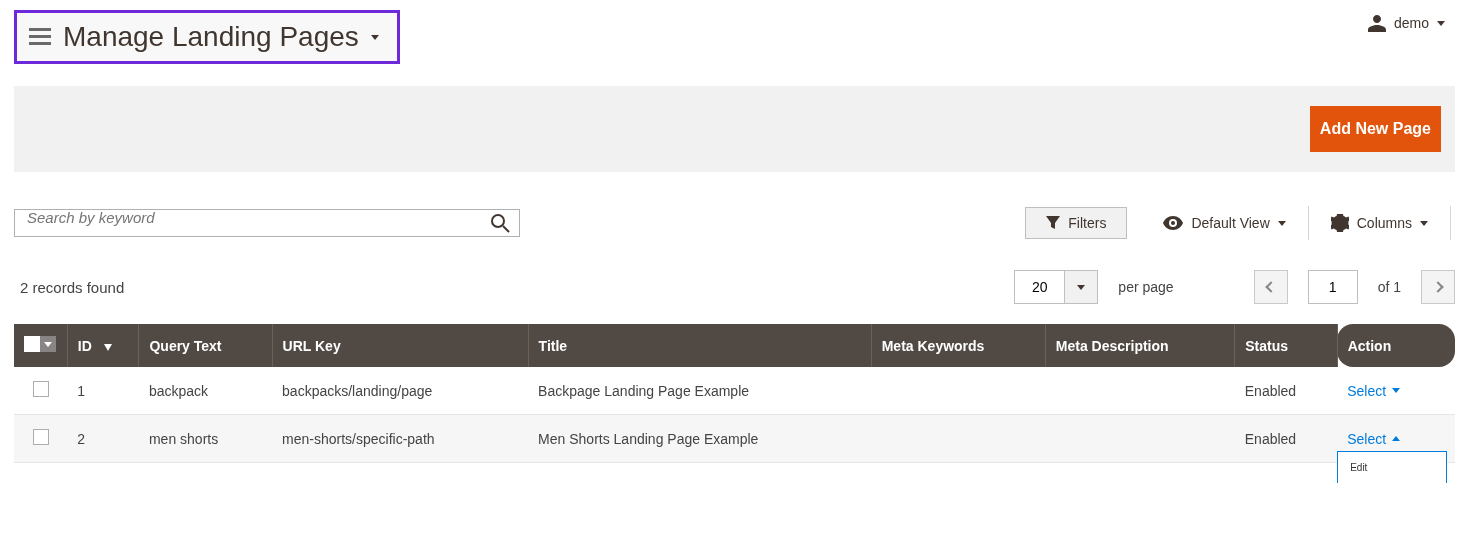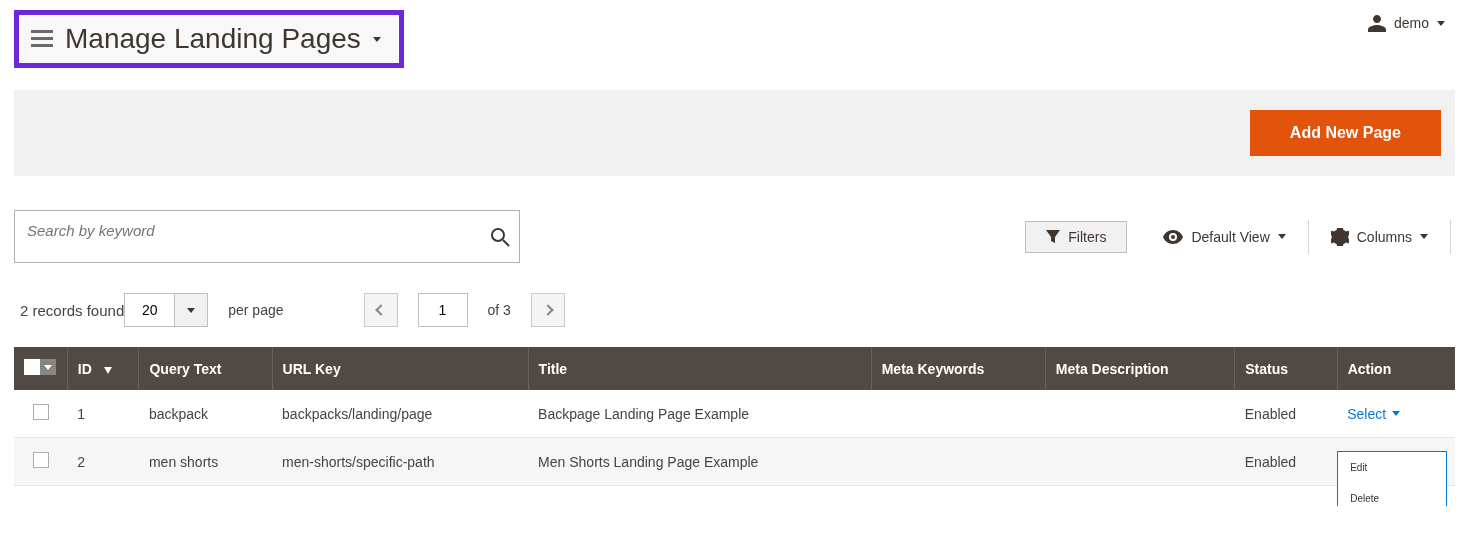--- a/index.html
+++ b/index.html
@@ -8,21 +8,21 @@
     font-family: -apple-system, BlinkMacSystemFont, "Segoe UI", Helvetica, Arial, sans-serif;
     font-size: 14px; color: #333;
     background: #fff;
     width: 1469px;
   }
   .page { width: 1469px; padding: 10px 14px 20px 14px; position: relative; }
 
   
   .title-wrap {
     display: flex; align-items: center; gap: 12px;
-    border: 5px solid #6d28d9; background: #f8f8f8;
+    border: 3px solid #6d28d9; background: #f8f8f8;
     padding: 8px 18px 8px 12px; width: max-content;
   }
   .hamburger-icon svg { display: block; }
   .page-title {
     font-size: 28px; font-weight: 400; color: #41362f;
   }
   .user-menu {
     position: absolute; top: 14px; right: 24px;
     display: flex; align-items: center; gap: 8px; cursor: pointer;
     color: #41362f;
@@ -33,31 +33,31 @@
   .action-bar {
     margin-top: 22px;
     background: #f1f1f1;
     padding: 20px 14px;
     display: flex; justify-content: flex-end;
   }
   .btn-primary {
     background: #e2530b;
     color: #fff; border: none;
     font-size: 16px; font-weight: 600;
-    padding: 14px 40px; cursor: pointer;
+    padding: 14px 10px; cursor: pointer;
   }
 
   
   .controls-row {
     margin-top: 34px;
     display: flex; align-items: center; justify-content: space-between;
   }
   .search-wrap { position: relative; width: 506px; }
   .search-input {
-    width: 100%; height: 53px;
+    width: 100%; height: 28px;
     border: 1px solid #b0b0b0;
     padding: 0 44px 12px 12px;
     font-size: 15px; font-style: italic; color: #888;
     outline: none;
   }
   .search-icon {
     position: absolute; right: 10px; top: 50%; transform: translateY(-50%);
     cursor: pointer;
   }
   .right-controls { display: flex; align-items: center; gap: 0; }
@@ -79,21 +79,21 @@
   .caret-down.small { border-left-width:4px; border-right-width:4px; border-top-width:5px; }
   .caret-up {
     display: inline-block; width: 0; height: 0;
     border-left: 5px solid transparent; border-right: 5px solid transparent;
     border-bottom: 6px solid currentColor;
   }
 
   
   .pagination-row {
     margin-top: 30px;
-    display: flex; align-items: center; justify-content: flex-start;
+    display: flex; align-items: center; justify-content: space-between;
   }
   .records-found { font-size: 15px; color: #444; padding-left: 6px; }
   .pager-controls { display: flex; align-items: center; gap: 20px; }
   .pp-input {
     width: 50px; height: 34px; border: 1px solid #bfbfbf; text-align: center;
     font-size: 14px; outline: none;
   }
   .pp-btn {
     width: 34px; height: 34px; border: 1px solid #bfbfbf; background: #f1f1f1;
     display: flex; align-items: center; justify-content: center; cursor: pointer;
@@ -112,21 +112,21 @@
     margin-top: 20px;
     border-collapse: collapse;
     width: 100%;
     table-layout: fixed;
   }
   .grid thead th {
     background: #514943; color: #fff; font-weight: 600; font-size: 14px;
     text-align: left; padding: 12px 10px; border-right: 1px solid #6a615a;
     white-space: nowrap;
   }
-  .grid thead th:last-child { border-right: none; }
+  .grid thead th:last-child { border-right: none; border-radius: 16px; }
   .grid tbody td {
     padding: 14px 10px; font-size: 14px; color: #444;
     border-bottom: 1px solid #e5e5e5;
     white-space: nowrap; overflow: hidden; text-overflow: ellipsis;
   }
   .grid tbody tr:nth-child(even) td { background: #f6f6f6; }
   .col-checkbox { width: 52px; text-align: center; }
   .col-id { width: 70px; }
   .col-query { width: 130px; }
   .col-url { width: 250px; }
@@ -258,21 +258,21 @@
         <div class="pp-btn">
             <span class="caret-down small"></span>
           </div>
       </div>
       <span class="pager-text">per page</span>
       <div style="width:40px;"></div>
       <div class="nav-btn">
           <span class="chev left"></span>
         </div>
       <input class="pp-input" type="text" value="1" style="">
-      <span class="pager-text">of 3</span>
+      <span class="pager-text">of 1</span>
       <div class="nav-btn">
           <span class="chev right"></span>
         </div>
     </div>
   </div>
 
   <table class="grid">
     <colgroup>
       <col class="col-checkbox">
         <col class="col-id">

